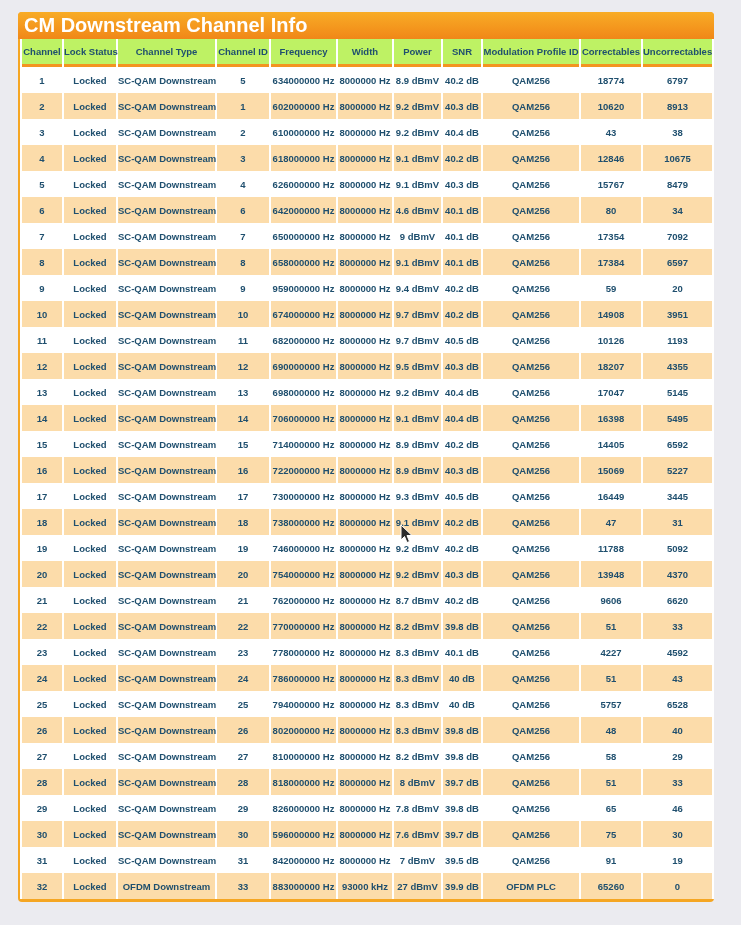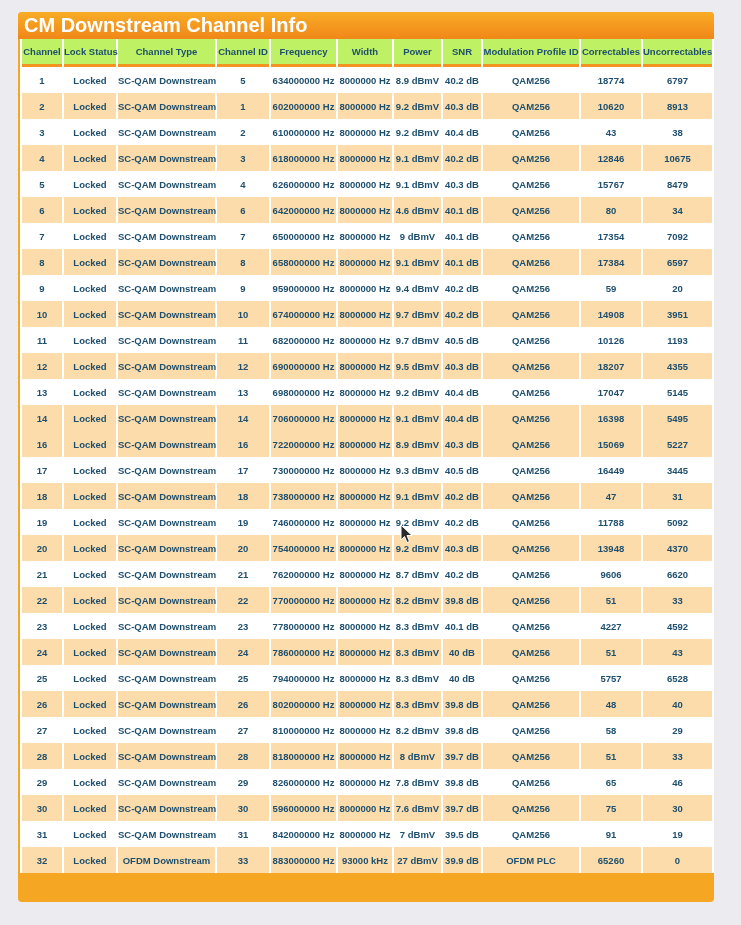--- a/index.html
+++ b/index.html
@@ -289,20 +289,33 @@
           <td>SC-QAM Downstream</td>
           <td>14</td>
           <td>706000000 Hz</td>
           <td>8000000 Hz</td>
           <td>9.1 dBmV</td>
           <td>40.4 dB</td>
           <td>QAM256</td>
           <td>16398</td>
           <td>5495</td>
         </tr>
+        <tr class="odd">
+          <td>15</td>
+          <td>Locked</td>
+          <td>SC-QAM Downstream</td>
+          <td>15</td>
+          <td>714000000 Hz</td>
+          <td>8000000 Hz</td>
+          <td>8.9 dBmV</td>
+          <td>40.2 dB</td>
+          <td>QAM256</td>
+          <td>14405</td>
+          <td>6592</td>
+        </tr>
         <tr class="even">
           <td>16</td>
           <td>Locked</td>
           <td>SC-QAM Downstream</td>
           <td>16</td>
           <td>722000000 Hz</td>
           <td>8000000 Hz</td>
           <td>8.9 dBmV</td>
           <td>40.3 dB</td>
           <td>QAM256</td>

